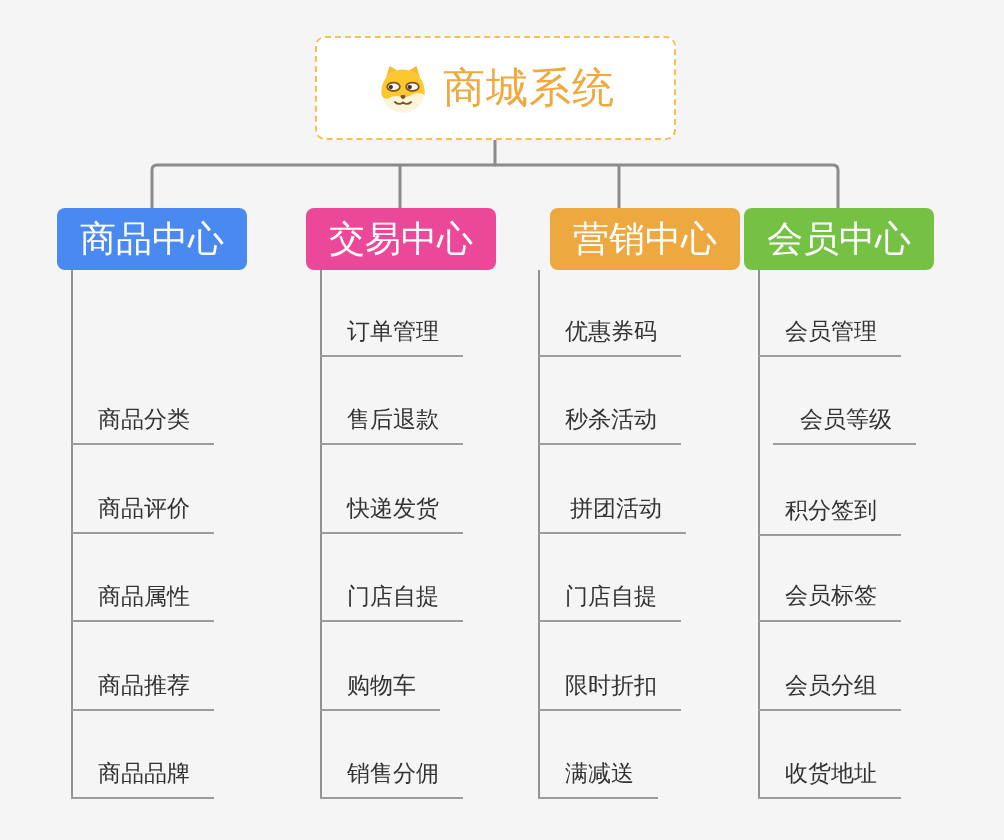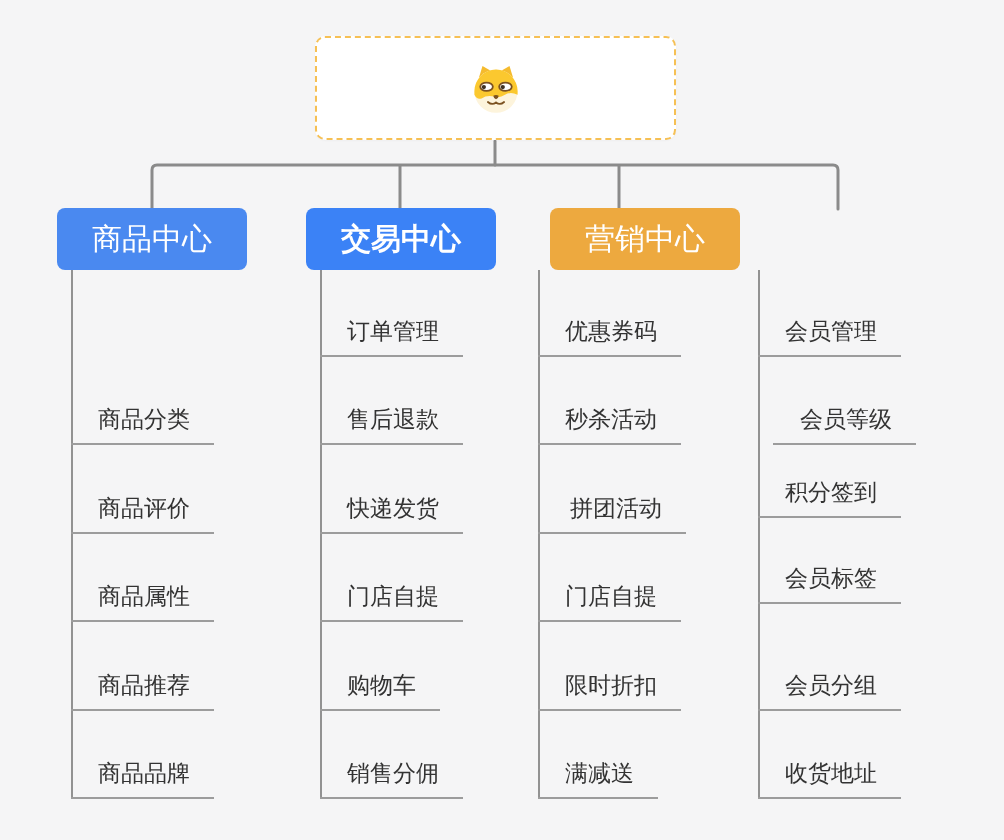--- a/index.html
+++ b/index.html
@@ -36,21 +36,21 @@
   }
 
   
   .branch{
     position:absolute;top:208px;width:190px;height:600px;
   }
   .branch-box{
     position:absolute;left:0;top:0;width:190px;height:62px;
     border-radius:8px;
     display:flex;align-items:center;justify-content:center;
-    color:#ffffff;font-size:30px;white-space:nowrap;
+    color:#ffffff;font-size:36px;white-space:nowrap;
     cursor:default;
   }
   .spine{
     position:absolute;left:14px;top:62px;width:2px;height:528px;
     background:#929292;
   }
   .leaf{
     position:absolute;left:14px;
     white-space:nowrap;
     font-size:23px;color:#333333;
@@ -79,56 +79,58 @@
       <path d="M49 15 L45 2 L33 9 Z" fill="#f5bb2e"></path>
       <circle cx="30" cy="30" r="24" fill="#fdf4dc"></circle>
       <path d="M6 30 A24 24 0 0 1 54 30 L54 34 Q46 30 40 34 Q34 38 28 36 Q20 34 14 38 Q9 40 6 34 Z" fill="#fbc82f"></path>
       <ellipse cx="19.5" cy="25" rx="7" ry="4.6" fill="#ffffff" stroke="#7c5220" stroke-width="2"></ellipse>
       <circle cx="16.5" cy="25.4" r="2.4" fill="#3f3222"></circle>
       <ellipse cx="40.5" cy="25" rx="7" ry="4.6" fill="#ffffff" stroke="#7c5220" stroke-width="2"></ellipse>
       <circle cx="37.5" cy="25.4" r="2.4" fill="#3f3222"></circle>
       <path d="M27 35 Q30 33.5 33 35 Q32.5 38.5 30 39 Q27.5 38.5 27 35 Z" fill="#7c5220"></path>
       <path d="M21 42 Q25.5 46 30 42.5 Q34.5 46 39 42" fill="none" stroke="#7c5220" stroke-width="2" stroke-linecap="round"></path>
     </svg>
+    <span class="root-title">商城系统</span>
   </div>
 
   <div id="branches">
       <div class="branch" style="left: 57px;">
         <div class="branch-box" style="background: rgb(74, 137, 240);">商品中心</div>
         <div class="spine"></div>
         <div class="leaf" style="top: 196px;">商品分类</div>
         <div class="leaf" style="top: 285px;">商品评价</div>
         <div class="leaf" style="top: 373px;">商品属性</div>
         <div class="leaf" style="top: 462px;">商品推荐</div>
         <div class="leaf" style="top: 550px;">商品品牌</div>
       </div>
       <div class="branch" style="left: 306px;">
-        <div class="branch-box" style="background: #3b82f6; font-weight: bold;">交易中心</div>
+        <div class="branch-box" style="background: #ec4899;">交易中心</div>
         <div class="spine"></div>
         <div class="leaf" style="top: 108px;">订单管理</div>
         <div class="leaf" style="top: 196px;">售后退款</div>
         <div class="leaf" style="top: 285px;">快递发货</div>
         <div class="leaf" style="top: 373px;">门店自提</div>
         <div class="leaf" style="top: 462px;">购物车</div>
         <div class="leaf" style="top: 550px;">销售分佣</div>
       </div>
       <div class="branch" style="left: 524px;">
         <div class="branch-box" style="background: rgb(237, 169, 63); margin-left: 26px;">营销中心</div>
         <div class="spine"></div>
         <div class="leaf" style="top: 108px;">优惠券码</div>
         <div class="leaf" style="top: 196px;">秒杀活动</div>
         <div class="leaf" style="top: 285px; padding-left: 32px;">拼团活动</div>
         <div class="leaf" style="top: 373px;">门店自提</div>
         <div class="leaf" style="top: 462px;">限时折扣</div>
         <div class="leaf" style="top: 550px;">满减送</div>
       </div>
       <div class="branch" style="left: 744px;">
+        <div class="branch-box" style="background: rgb(117, 193, 67);">会员中心</div>
         <div class="spine"></div>
         <div class="leaf" style="top: 108px;">会员管理</div>
         <div class="leaf" style="top: 196px; margin-left: 15px;">会员等级</div>
-        <div class="leaf" style="top: 269px;">积分签到</div>
-        <div class="leaf" style="top: 355px;">会员标签</div>
+        <div class="leaf" style="top: 287px;">积分签到</div>
+        <div class="leaf" style="top: 373px; font-family: Liberation Serif, serif;">会员标签</div>
         <div class="leaf" style="top: 462px;">会员分组</div>
         <div class="leaf" style="top: 550px;">收货地址</div>
       </div>
     </div>
 
 </div>
 
 </body></html>

